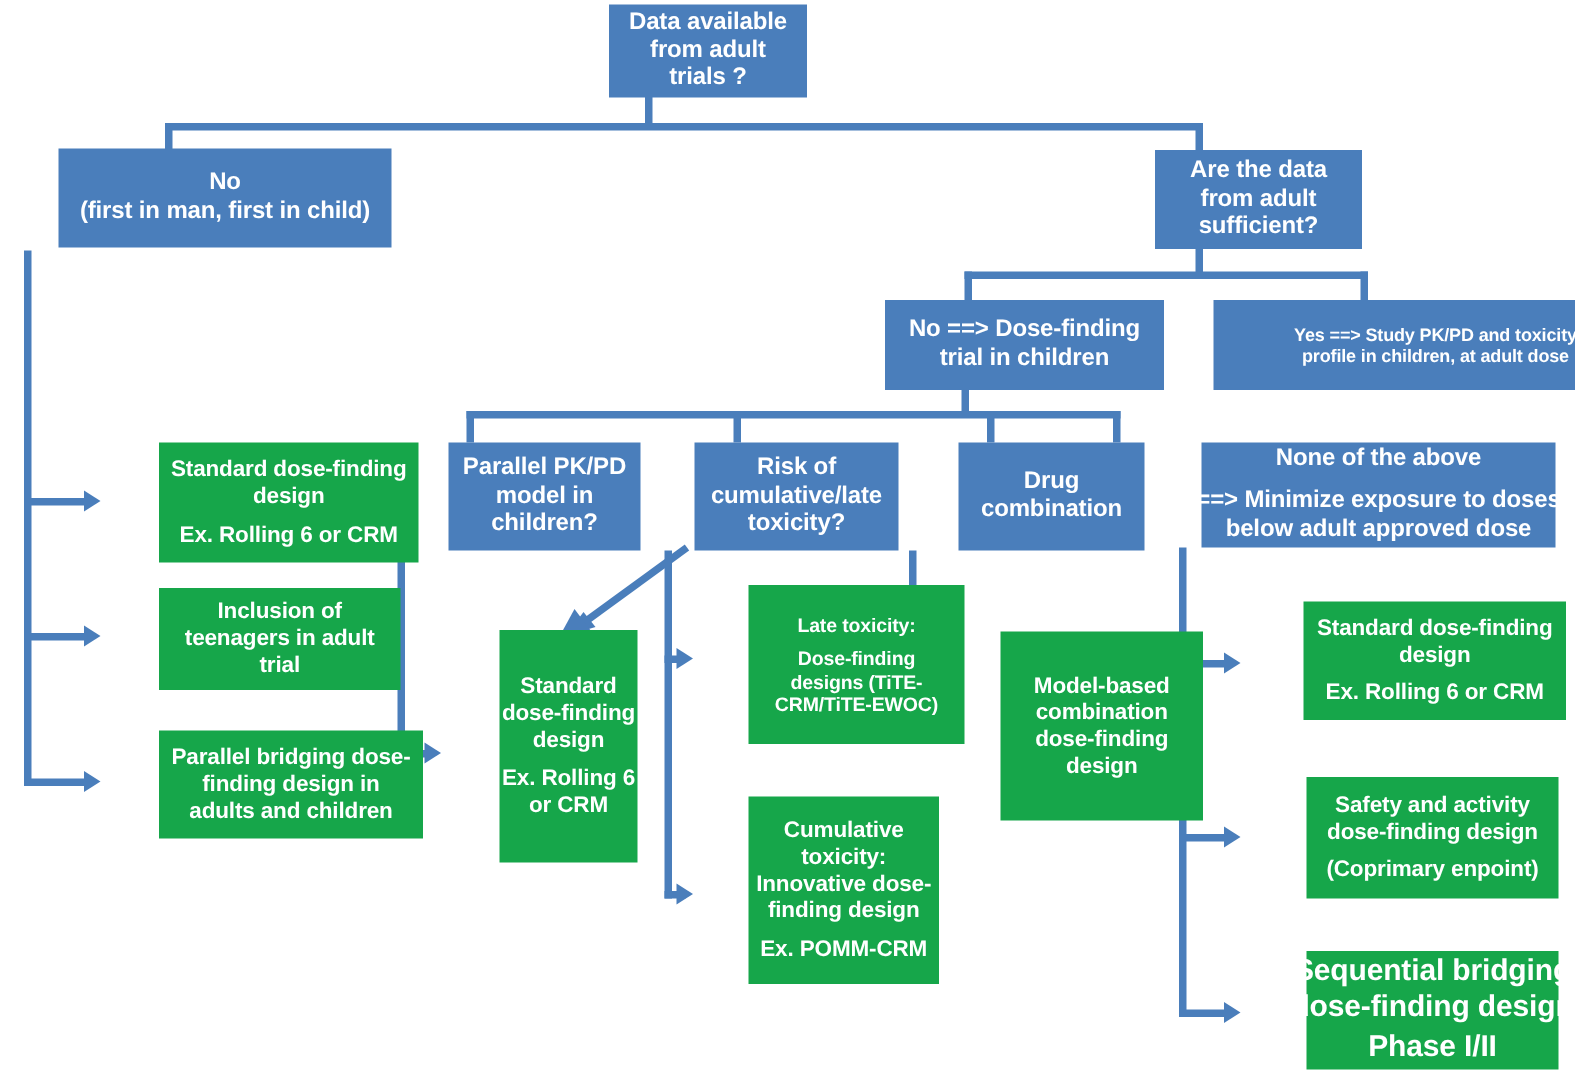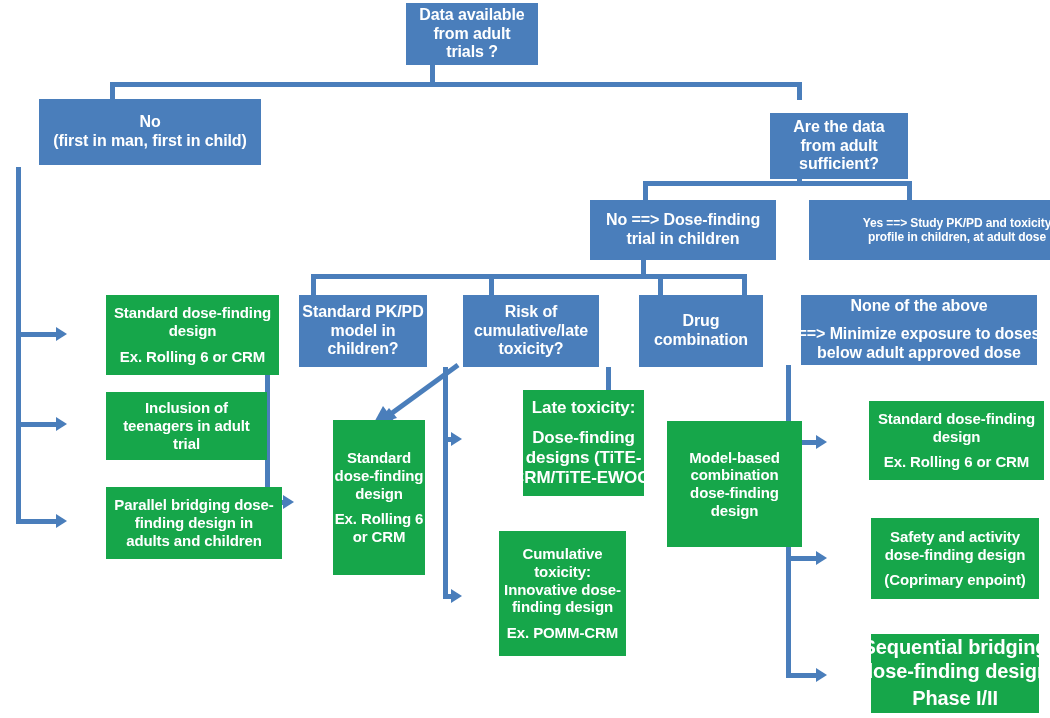--- a/index.html
+++ b/index.html
@@ -113,21 +113,21 @@
     <span class="ln">Data available</span>
     <span class="ln">from adult</span>
     <span class="ln">trials ?</span>
   </div>
 
   <div class="node blue" style="left:0px;top:99px;width:222px;height:66px;font-size:16px;">
     <span class="ln">No</span>
     <span class="ln">(first in man, first in  child)</span>
   </div>
 
-  <div class="node blue" style="left:731px;top:113px;width:138px;height:66px;font-size:16px;">
+  <div class="node blue" style="left:731px;top:100px;width:138px;height:66px;font-size:16px;">
     <span class="ln">Are the data</span>
     <span class="ln">from adult</span>
     <span class="ln">sufficient?</span>
   </div>
 
   <div class="node blue" style="left:551px;top:200px;width:186px;height:60px;font-size:16px;">
     <span class="ln">No ==&gt; Dose-finding</span>
     <span class="ln">trial in children</span>
   </div>
 
@@ -149,21 +149,21 @@
     <span class="ln">adults and children</span>
   </div>
 
   <div class="node green" style="left:67px;top:392px;width:161px;height:68px;font-size:15px;">
     <span class="ln">Inclusion of</span>
     <span class="ln">teenagers in adult</span>
     <span class="ln">trial</span>
   </div>
 
   <div class="node blue" style="left:260px;top:295px;width:128px;height:72px;font-size:16px;">
-    <span class="ln">Standard PK/PD</span>
+    <span class="ln">Parallel PK/PD</span>
     <span class="ln">model in</span>
     <span class="ln">children?</span>
   </div>
 
   <div class="node blue" style="left:424px;top:295px;width:136px;height:72px;font-size:16px;">
     <span class="ln">Risk of</span>
     <span class="ln">cumulative/late</span>
     <span class="ln">toxicity?</span>
   </div>
 
@@ -181,21 +181,21 @@
 
   <div class="node green" style="left:294px;top:420px;width:92px;height:155px;font-size:15px;">
     <span class="ln">Standard</span>
     <span class="ln">dose-finding</span>
     <span class="ln">design</span>
     <span class="gap"></span>
     <span class="ln">Ex. Rolling 6</span>
     <span class="ln">or CRM</span>
   </div>
 
-  <div class="node green" style="left:484px;top:390px;width:121px;height:106px;font-size:17px;">
+  <div class="node green" style="left:460px;top:390px;width:144px;height:106px;font-size:13px;">
     <span class="ln">Late toxicity:</span>
     <span class="gap"></span>
     <span class="ln">Dose-finding</span>
     <span class="ln">designs (TiTE-</span>
     <span class="ln">CRM/TiTE-EWOC)</span>
   </div>
 
   <div class="node green" style="left:460px;top:531px;width:127px;height:125px;font-size:15px;">
     <span class="ln">Cumulative</span>
     <span class="ln">toxicity:</span>

